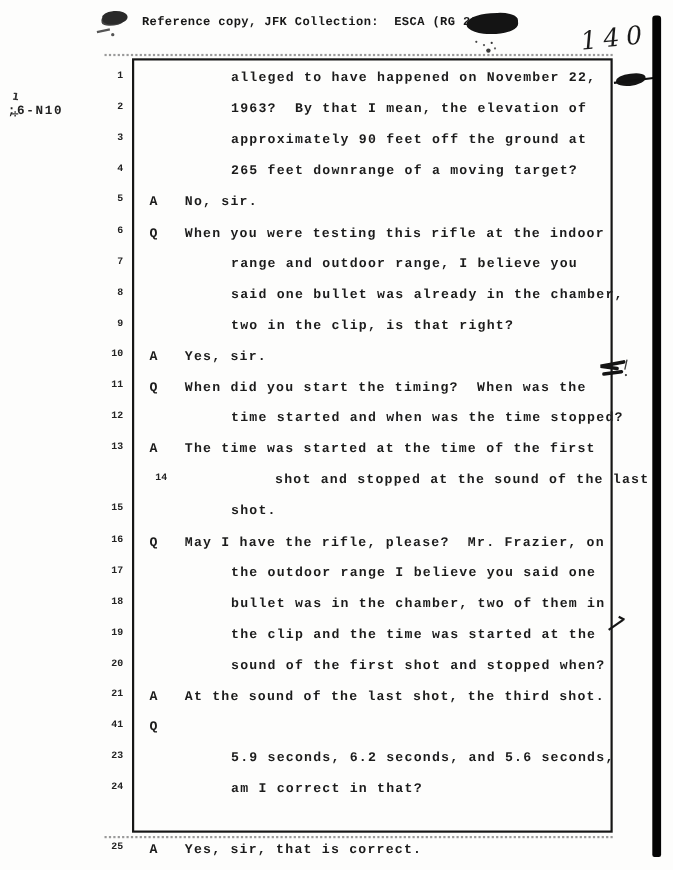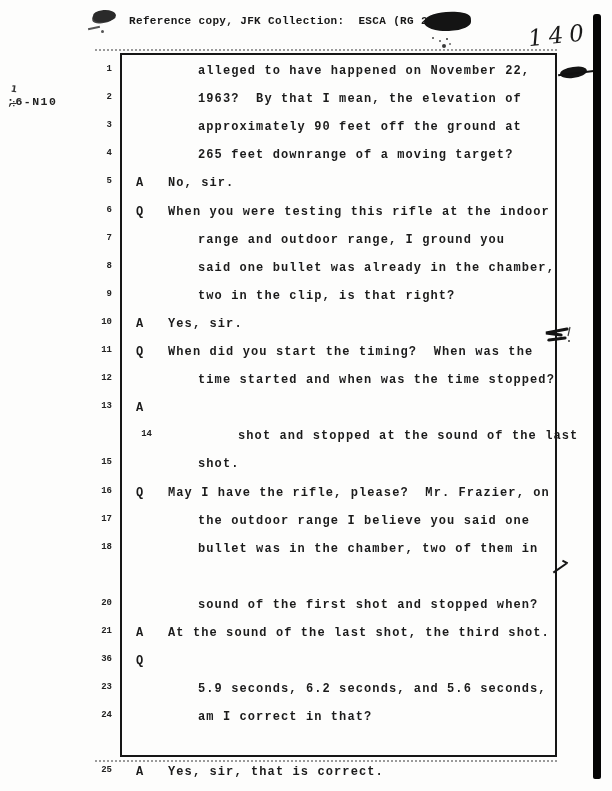--- a/index.html
+++ b/index.html
@@ -49,21 +49,21 @@
   }
   
   .t-row{position:absolute;left:0;width:612px;height:16px;}
   .line-num{position:absolute;left:94px;width:18px;text-align:right;
     font:700 9px "Liberation Mono",monospace;color:#222;letter-spacing:0;}
   .speaker{position:absolute;left:136px;top:0;
     font:700 12px "Liberation Mono",monospace;letter-spacing:1px;color:#1b1b1b;}
   .txt{position:absolute;top:0;white-space:pre;
     font:700 12px "Liberation Mono",monospace;letter-spacing:1.1px;color:#1b1b1b;}
   .txt-main{left:168px;}
-  .txt-cont{left:198px;}
+  .txt-cont{left:210px;}
   
   .scribble-r1{left:558px;top:65px;width:38px;height:16px;}
   .scribble-r1 .blob{position:absolute;left:2px;top:2px;width:27px;height:11px;background:#141414;border-radius:50% 40% 55% 45%;transform:rotate(-6deg);}
   .scribble-r1 .strike{position:absolute;left:0;top:7px;width:38px;height:2px;background:#111;transform:rotate(-7deg);}
   .mark-r10{left:541px;top:324px;width:32px;height:24px;}
   .tick-r19{left:551px;top:559px;width:20px;height:18px;}
   .tick-r19 .stroke{position:absolute;left:1px;top:8px;width:16px;height:2.4px;background:#161616;transform:rotate(-35deg);}
   .tick-r19 .head{position:absolute;left:11px;top:2px;width:6px;height:2.4px;background:#161616;transform:rotate(28deg);}
   
   .right-bar{left:593px;top:14px;width:8px;height:765px;background:#050505;border-radius:3px 3px 2px 2px;}
@@ -113,21 +113,21 @@
       <span class="speaker">A</span>
       <span class="txt txt-main">No, sir.</span>
     </div>
     <div class="t-row" style="top: 204.5px;">
       <span class="line-num">6</span>
       <span class="speaker">Q</span>
       <span class="txt txt-main">When you were testing this rifle at the indoor</span>
     </div>
     <div class="t-row" style="top: 232.6px;">
       <span class="line-num">7</span>
-      <span class="txt txt-cont">range and outdoor range, I ground you</span>
+      <span class="txt txt-cont">range and outdoor range, I believe you</span>
     </div>
     <div class="t-row" style="top: 260.7px;">
       <span class="line-num">8</span>
       <span class="txt txt-cont">said one bullet was already in the chamber,</span>
     </div>
     <div class="t-row" style="top: 288.8px;">
       <span class="line-num">9</span>
       <span class="txt txt-cont">two in the clip, is that right?</span>
     </div>
     <div class="t-row" style="top: 316.9px;">
@@ -140,20 +140,21 @@
       <span class="speaker">Q</span>
       <span class="txt txt-main">When did you start the timing?  When was the</span>
     </div>
     <div class="t-row" style="top: 373.1px;">
       <span class="line-num">12</span>
       <span class="txt txt-cont">time started and when was the time stopped?</span>
     </div>
     <div class="t-row" style="top: 401.2px;">
       <span class="line-num">13</span>
       <span class="speaker">A</span>
+      <span class="txt txt-main">The time was started at the time of the first</span>
     </div>
     <div class="t-row" style="top: 429.3px; margin-left: 40px;">
       <span class="line-num">14</span>
       <span class="txt txt-cont">shot and stopped at the sound of the last</span>
     </div>
     <div class="t-row" style="top: 457.4px;">
       <span class="line-num">15</span>
       <span class="txt txt-cont">shot.</span>
     </div>
     <div class="t-row" style="top: 485.5px;">
@@ -162,31 +163,35 @@
       <span class="txt txt-main">May I have the rifle, please?  Mr. Frazier, on</span>
     </div>
     <div class="t-row" style="top: 513.6px;">
       <span class="line-num">17</span>
       <span class="txt txt-cont">the outdoor range I believe you said one</span>
     </div>
     <div class="t-row" style="top: 541.7px;">
       <span class="line-num">18</span>
       <span class="txt txt-cont">bullet was in the chamber, two of them in</span>
     </div>
+    <div class="t-row" style="top: 569.8px;">
+      <span class="line-num">19</span>
+      <span class="txt txt-cont">the clip and the time was started at the</span>
+    </div>
     <div class="t-row" style="top: 597.9px;">
       <span class="line-num">20</span>
       <span class="txt txt-cont">sound of the first shot and stopped when?</span>
     </div>
     <div class="t-row" style="top: 626px;">
       <span class="line-num">21</span>
       <span class="speaker">A</span>
       <span class="txt txt-main">At the sound of the last shot, the third shot.</span>
     </div>
     <div class="t-row" style="top: 654.1px;">
-      <span class="line-num">36</span>
+      <span class="line-num">41</span>
       <span class="speaker">Q</span>
     </div>
     <div class="t-row" style="top: 682.2px;">
       <span class="line-num">23</span>
       <span class="txt txt-cont">5.9 seconds, 6.2 seconds, and 5.6 seconds,</span>
     </div>
     <div class="t-row" style="top: 710.3px;">
       <span class="line-num">24</span>
       <span class="txt txt-cont">am I correct in that?</span>
     </div>

